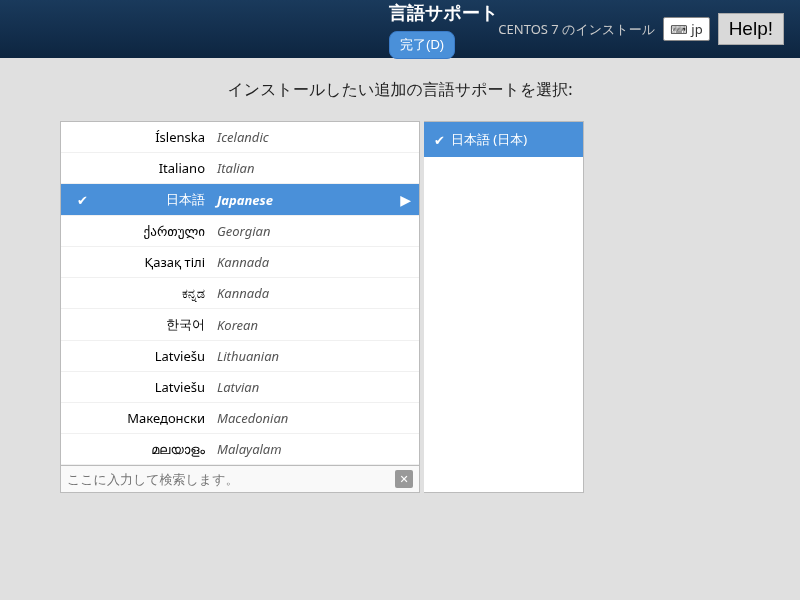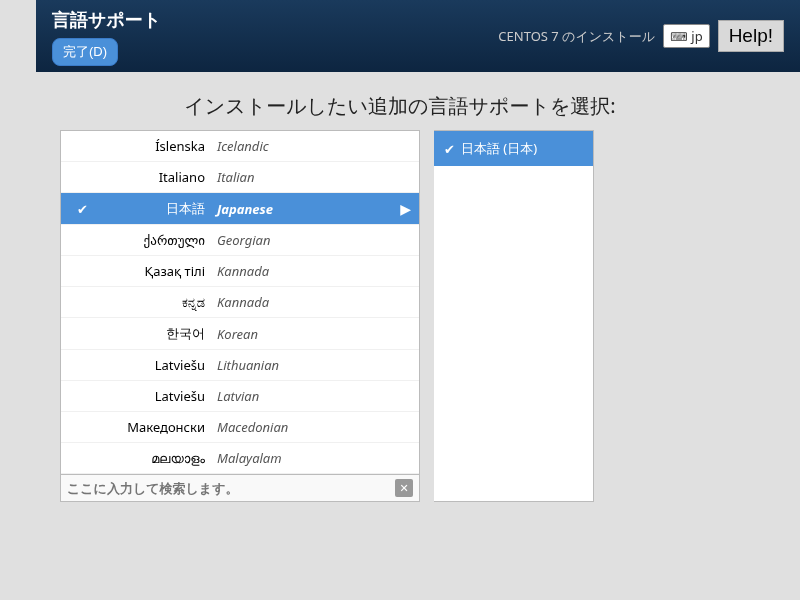--- a/index.html
+++ b/index.html
@@ -8,27 +8,26 @@
       height: 600px;
       background: #e0e0e0;
       font-family: "Noto Sans", "DejaVu Sans", sans-serif;
       font-size: 14px;
       overflow: hidden;
     }
 
     
     #header {
       background: linear-gradient(to bottom, #1a3a5c, #0d2540);
-      height: 72px;
-      display: flex;
-      align-items: center;
-      justify-content: space-between;
+      height: 58px;
+      display: flex;
+      align-items: center;
+      justify-content: flex-end;
       padding: 0 16px;
       position: relative;
-      margin-left: 36px;
     }
     #header-left {
       color: white;
     }
     #header-title {
       font-size: 18px;
       font-weight: bold;
       margin-bottom: 6px;
     }
     #done-button {
@@ -74,29 +73,29 @@
       cursor: pointer;
       border-radius: 0;
     }
 
     
     #main {
       padding: 20px 60px;
     }
     #page-subtitle {
       text-align: center;
-      font-size: 20px;
-      margin-bottom: 10px;
+      font-size: 16px;
+      margin-bottom: 20px;
       color: #222;
     }
 
     
     #panels {
       display: flex;
-      gap: 14px;
+      gap: 4px;
     }
 
     
     #left-panel {
       width: 360px;
       border: 1px solid #bbb;
       background: white;
       display: flex;
       flex-direction: column;
     }
@@ -157,21 +156,20 @@
       padding: 4px 6px;
       background: #f9f9f9;
     }
     #search-input {
       flex: 1;
       border: none;
       background: transparent;
       font-size: 13px;
       outline: none;
       color: #888;
-      font-weight: bold;
     }
     #search-clear {
       background: #999;
       color: white;
       border: none;
       border-radius: 2px;
       width: 18px;
       height: 18px;
       font-size: 11px;
       cursor: pointer;

